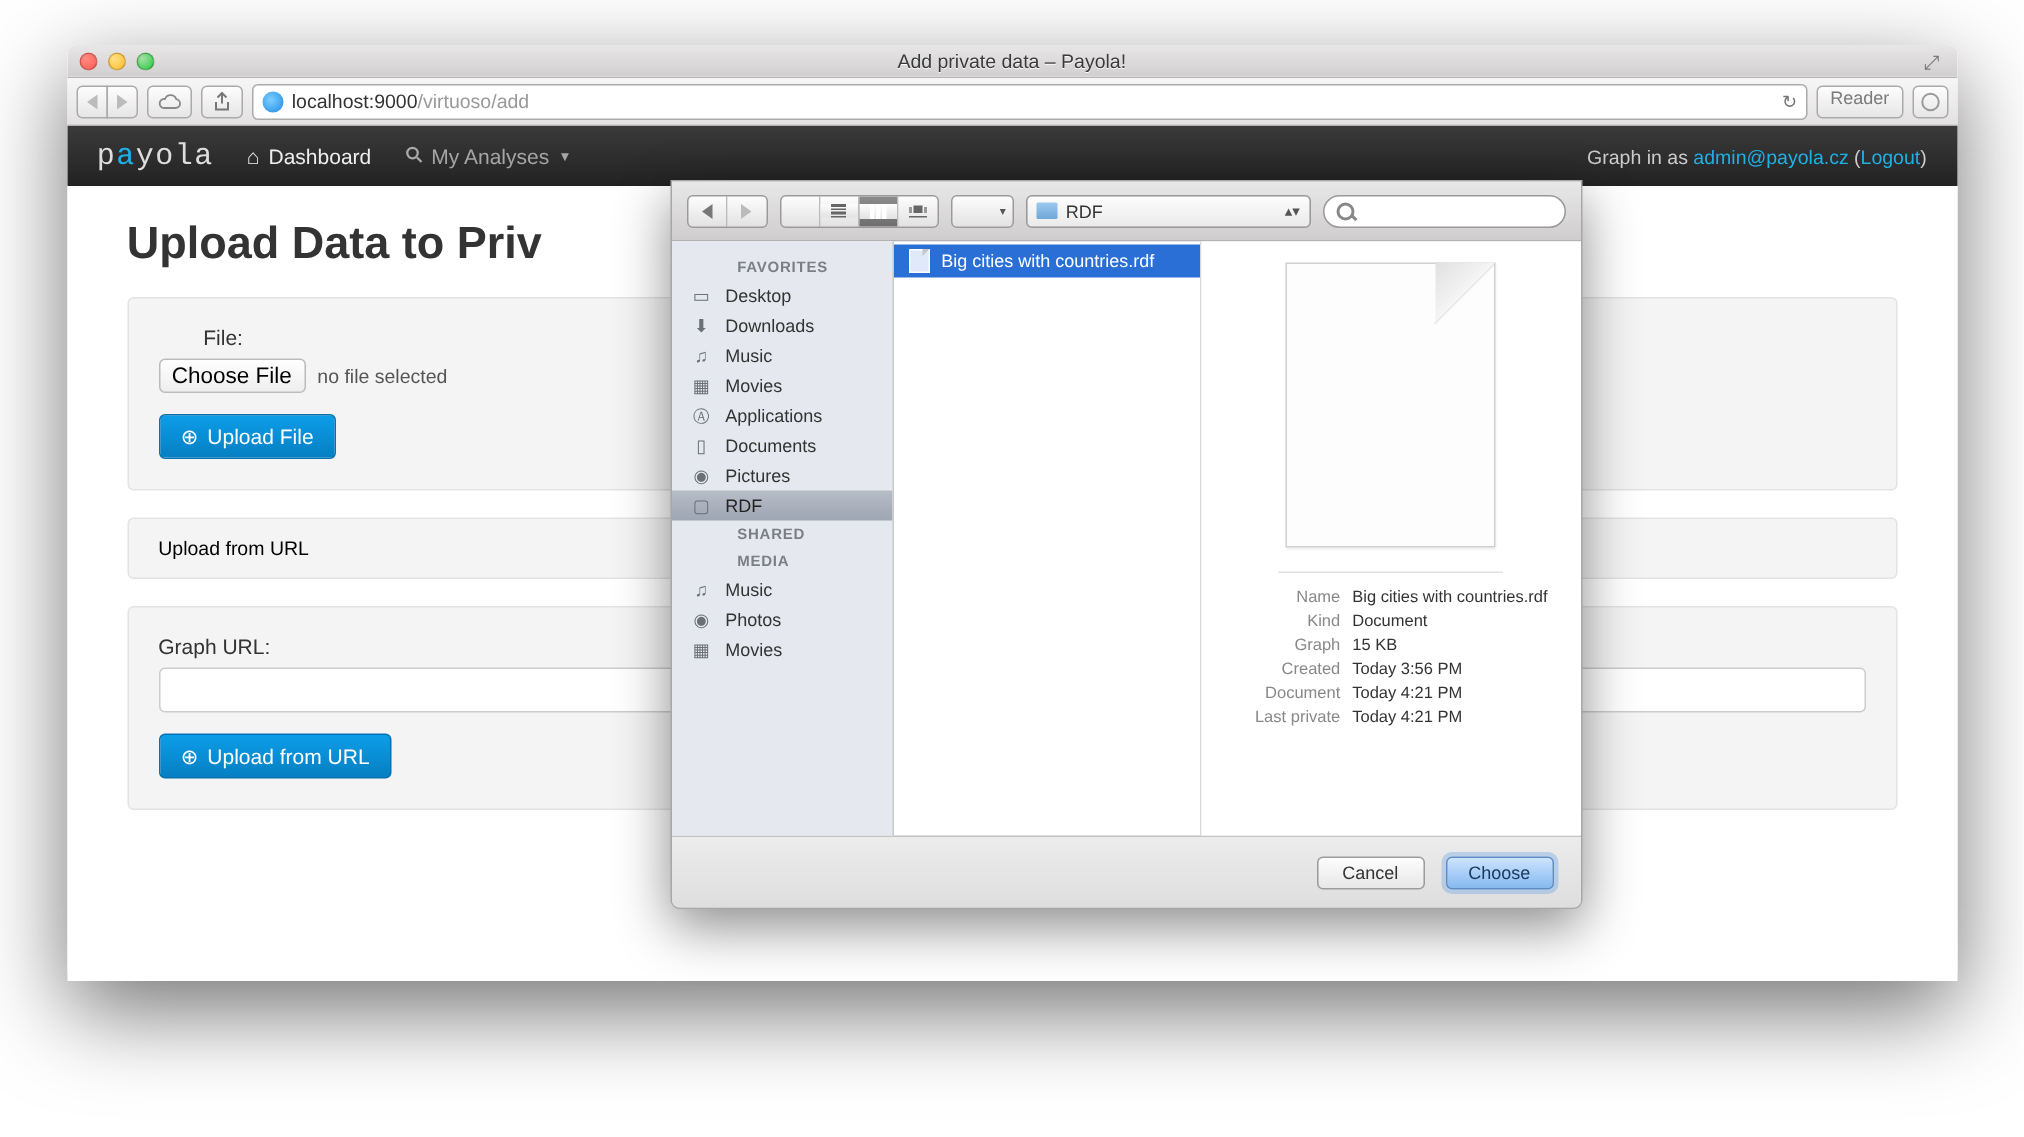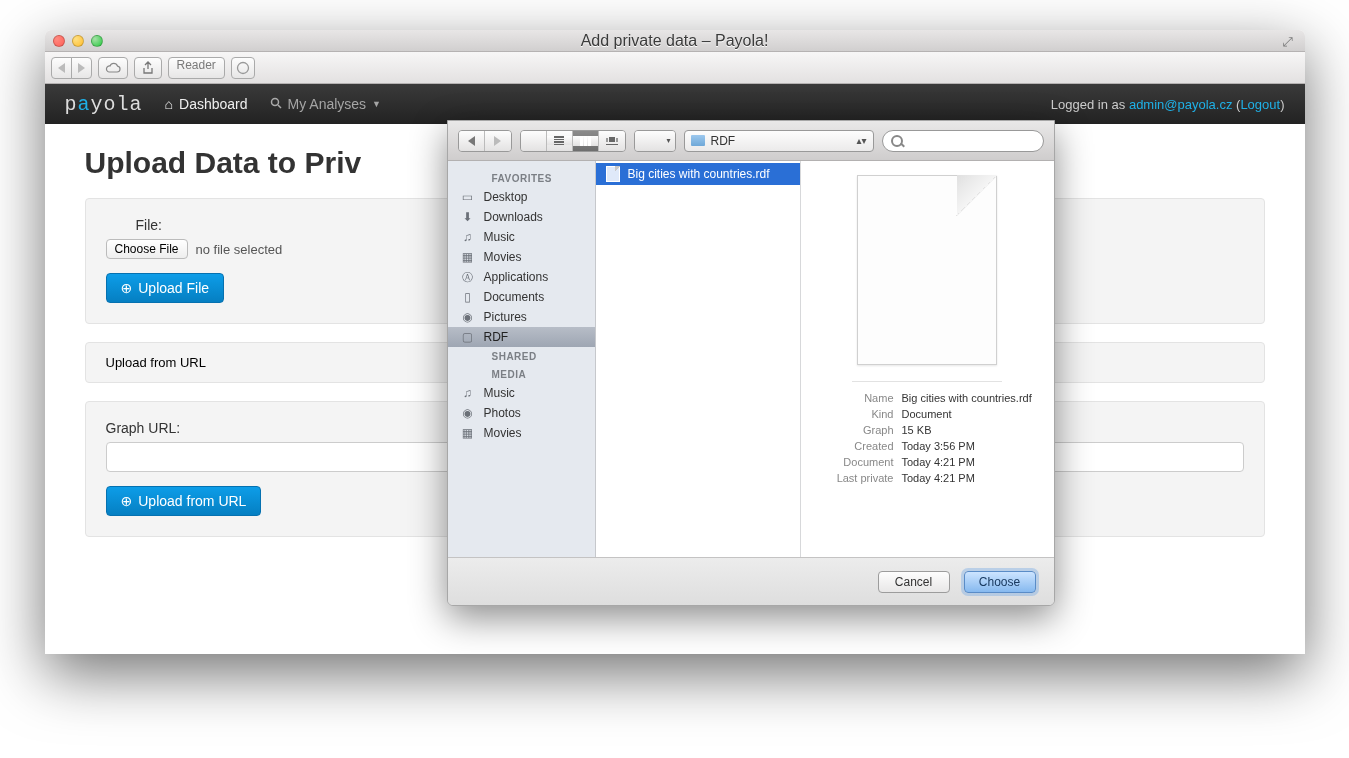--- a/index.html
+++ b/index.html
@@ -8,21 +8,21 @@
 .screenshot-wrap { position: relative; width: 1349px; height: 758px; display: flex; align-items: flex-start; justify-content: center; }
 .window-shadow { position: relative; width: 1260px; margin-top: 30px; border-radius: 6px; box-shadow: 0 20px 60px rgba(0,0,0,0.55); overflow: visible; }
 
 
 .titlebar { height: 22px; background: linear-gradient(#e8e6e6,#d1cfcf); border-top-left-radius:6px; border-top-right-radius:6px; display:flex; align-items:center; padding:0 8px; border-bottom:1px solid #b5b2b2; position:relative; }
 .traffic { display:flex; gap:7px; }
 .dot { width:12px; height:12px; border-radius:50%; border:1px solid rgba(0,0,0,0.2); }
 .dot.red{background:radial-gradient(circle at 30% 30%,#ff8a80,#ff5f57);} 
 .dot.yellow{background:radial-gradient(circle at 30% 30%,#ffe082,#ffbd2e);} 
 .dot.green{background:radial-gradient(circle at 30% 30%,#a5e1a6,#28c940);} 
-.titlebar-title{ position:absolute; left:0; right:0; text-align:center; font-size:16px; color:#3a3a3a; text-shadow:0 1px 0 #fff; pointer-events:none;}
+.titlebar-title{ position:absolute; left:0; right:0; text-align:center; font-size:13px; color:#3a3a3a; text-shadow:0 1px 0 #fff; pointer-events:none;}
 .titlebar-expand{ margin-left:auto; width:14px; height:14px; color:#777; }
 
 .toolbar { height:32px; background:linear-gradient(#f7f6f6,#e3e1e1); display:flex; align-items:center; padding:0 6px; gap:6px; border-bottom:1px solid #b5b2b2; }
 .tb-btn { height:22px; border:1px solid #aaa; border-radius:4px; background:linear-gradient(#fdfdfd,#e7e6e6); display:flex; align-items:center; justify-content:center; padding:0 6px; color:#555; font-size:11px; }
 .nav-group{ display:flex; }
 .nav-group .tb-btn:first-child{border-top-right-radius:0;border-bottom-right-radius:0;margin-right:-1px;}
 .nav-group .tb-btn:last-child{border-top-left-radius:0;border-bottom-left-radius:0;}
 .addrbar { flex:1; height:24px; border:1px solid #aaa; border-radius:4px; background:#fff; display:flex; align-items:center; padding:0 6px; gap:6px; }
 .addrbar .globe{ width:14px; height:14px; border-radius:50%; background:radial-gradient(circle at 40% 40%,#7dcfff,#1e88e5); position:relative;}
 .addr-text { flex:1; font-size:13px; color:#333; }
@@ -40,21 +40,21 @@
 .nav-item.muted{ color:#a5a5a5; }
 .nav-spacer{flex:1;}
 .nav-right{ color:#ccc; font-size:13px;}
 .nav-right a{ color:#1fb0e6; text-decoration:none;}
 
 .content{ padding:22px 40px 40px; }
 .content h1{ font-size:30px; font-weight:bold; color:#333; margin-bottom:18px;}
 .panel{ background:#f4f4f4; border:1px solid #e3e3e3; border-radius:4px; padding:18px 20px 20px; margin-bottom:18px;}
 .panel label{ color:#333; font-size:14px; display:block; margin-bottom:6px;}
 .file-choose{ display:flex; align-items:center; gap:8px; margin-bottom:14px;}
-.file-choose button{ font-size:12px; padding:2px 8px; border-radius:4px; border:1px solid #bbb; background:linear-gradient(#fff,#eee);}
+.file-choose button{ font-size:15px; padding:2px 8px; border-radius:4px; border:1px solid #bbb; background:linear-gradient(#fff,#eee);}
 .file-choose span{ color:#555; font-size:13px;}
 .btn-primary{ display:inline-flex; align-items:center; gap:6px; background:linear-gradient(#0d9de8,#057fc2); color:#fff; border:1px solid #0571b0; padding:6px 14px; border-radius:4px; font-size:14px; cursor:pointer;}
 .btn-primary .icon{ font-size:14px;}
 .input-full{ width:100%; height:30px; border:1px solid #ccc; border-radius:4px; padding:0 8px; background:#fff; margin-bottom:14px;}
 
 
 .file-dialog{ position:absolute; top:90px; left:402px; width:608px; background:#ececec; border:1px solid #a7a7a7; border-radius:0 0 6px 6px; box-shadow:0 12px 36px rgba(0,0,0,0.45); overflow:hidden;}
 .fd-toolbar{ height:40px; background:linear-gradient(#e9e8e8,#cfcdcd); border-bottom:1px solid #b3b1b1; display:flex; align-items:center; padding:0 10px; gap:8px;}
 .fd-seg{ display:flex; border:1px solid #999; border-radius:4px; overflow:hidden; height:22px;}
 .fd-seg div{ width:26px; display:flex; align-items:center; justify-content:center; background:linear-gradient(#fdfdfd,#e3e2e2); border-right:1px solid #bbb; font-size:11px; color:#555;}
@@ -130,20 +130,27 @@
     </div>
     <div class="tb-btn">
       <svg width="16" height="11" viewBox="0 0 16 11">
             <path d="M4 10h8a3 3 0 0 0 .5-5.96A4 4 0 0 0 5 4a3 3 0 0 0-1 6z" fill="none" stroke="#888" stroke-width="1.2"></path>
           </svg>
     </div>
     <div class="tb-btn">
       <svg width="14" height="14" viewBox="0 0 14 14">
             <path d="M7 1v7M4 4l3-3 3 3M3 7v5h8V7" fill="none" stroke="#777" stroke-width="1.3"></path>
           </svg>
+    </div>
+    <div class="addrbar">
+      <div class="globe"></div>
+      <div class="addr-text">
+        <span>localhost:9000</span><span class="gray">/virtuoso/add</span>
+      </div>
+      <div class="reload">↻</div>
     </div>
     <div class="reader-btn">Reader</div>
     <div class="rss-btn">
       <svg width="14" height="14" viewBox="0 0 14 14">
             <circle cx="7" cy="7" r="5.5" fill="none" stroke="#999" stroke-width="1.3"></circle>
           </svg>
     </div>
   </div>
 
   <div class="page-body">
@@ -160,21 +167,21 @@
           <svg width="12" height="12" viewBox="0 0 12 12">
                 <circle cx="5" cy="5" r="3.5" fill="none" stroke="#aaa" stroke-width="1.5"></circle>
                 <line x1="8" y1="8" x2="11" y2="11" stroke="#aaa" stroke-width="1.5"></line>
               </svg>
         </span>
         <span>My Analyses</span>
         <span style="font-size:9px;">▼</span>
       </span>
       <span class="nav-spacer"></span>
       <span class="nav-right">
-        <span>Logged in as </span><a>admin@payola.cz</a> (<a>Logout</a>)
+        <span>Graph in as </span><a>admin@payola.cz</a> (<a>Logout</a>)
       </span>
     </div>
 
     <div class="content">
       <h1>Upload Data to Priv</h1>
 
       <div class="panel">
         <label style="margin-left:30px;">File:</label>
         <div class="file-choose">
           <button>Choose File</button>

